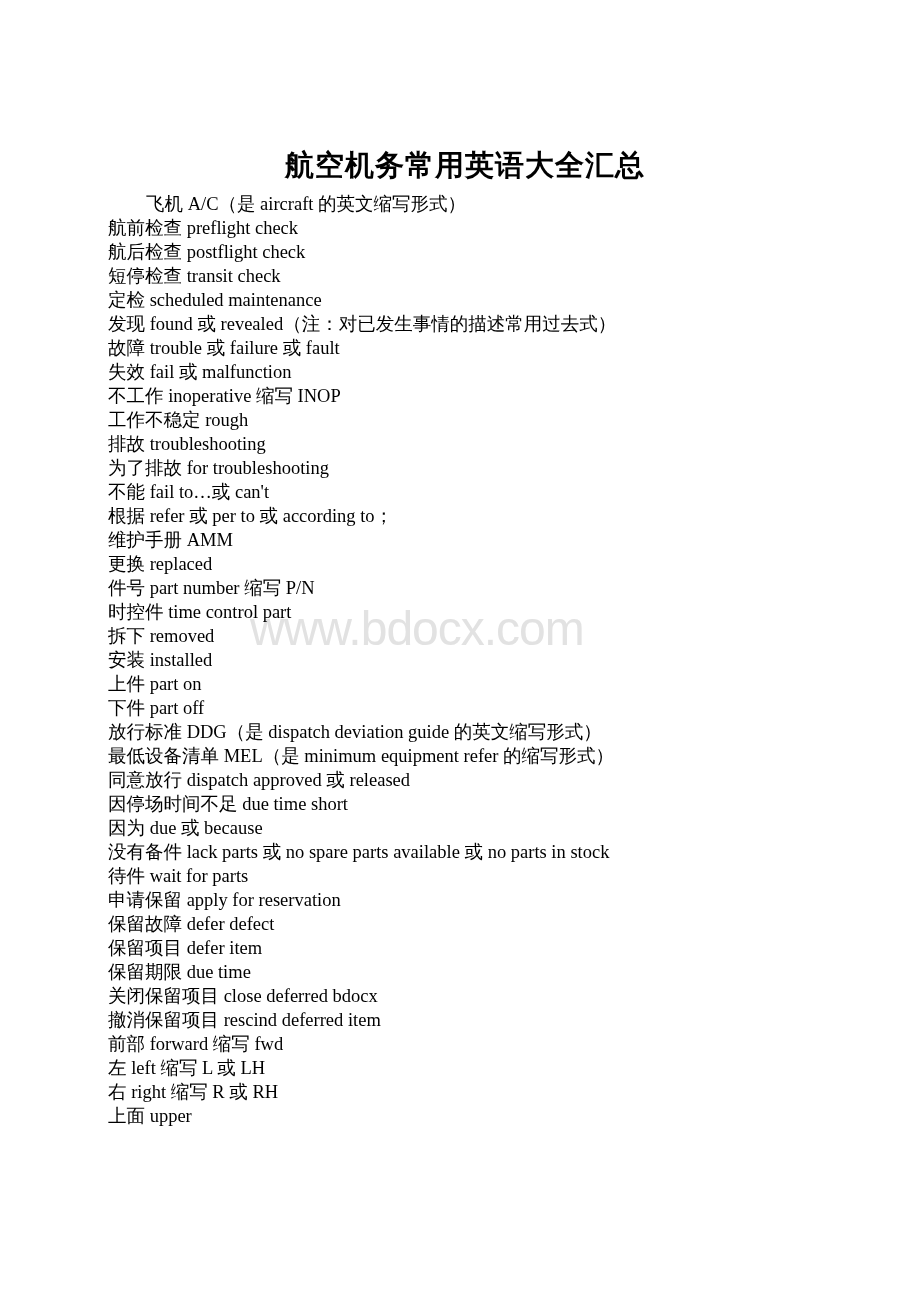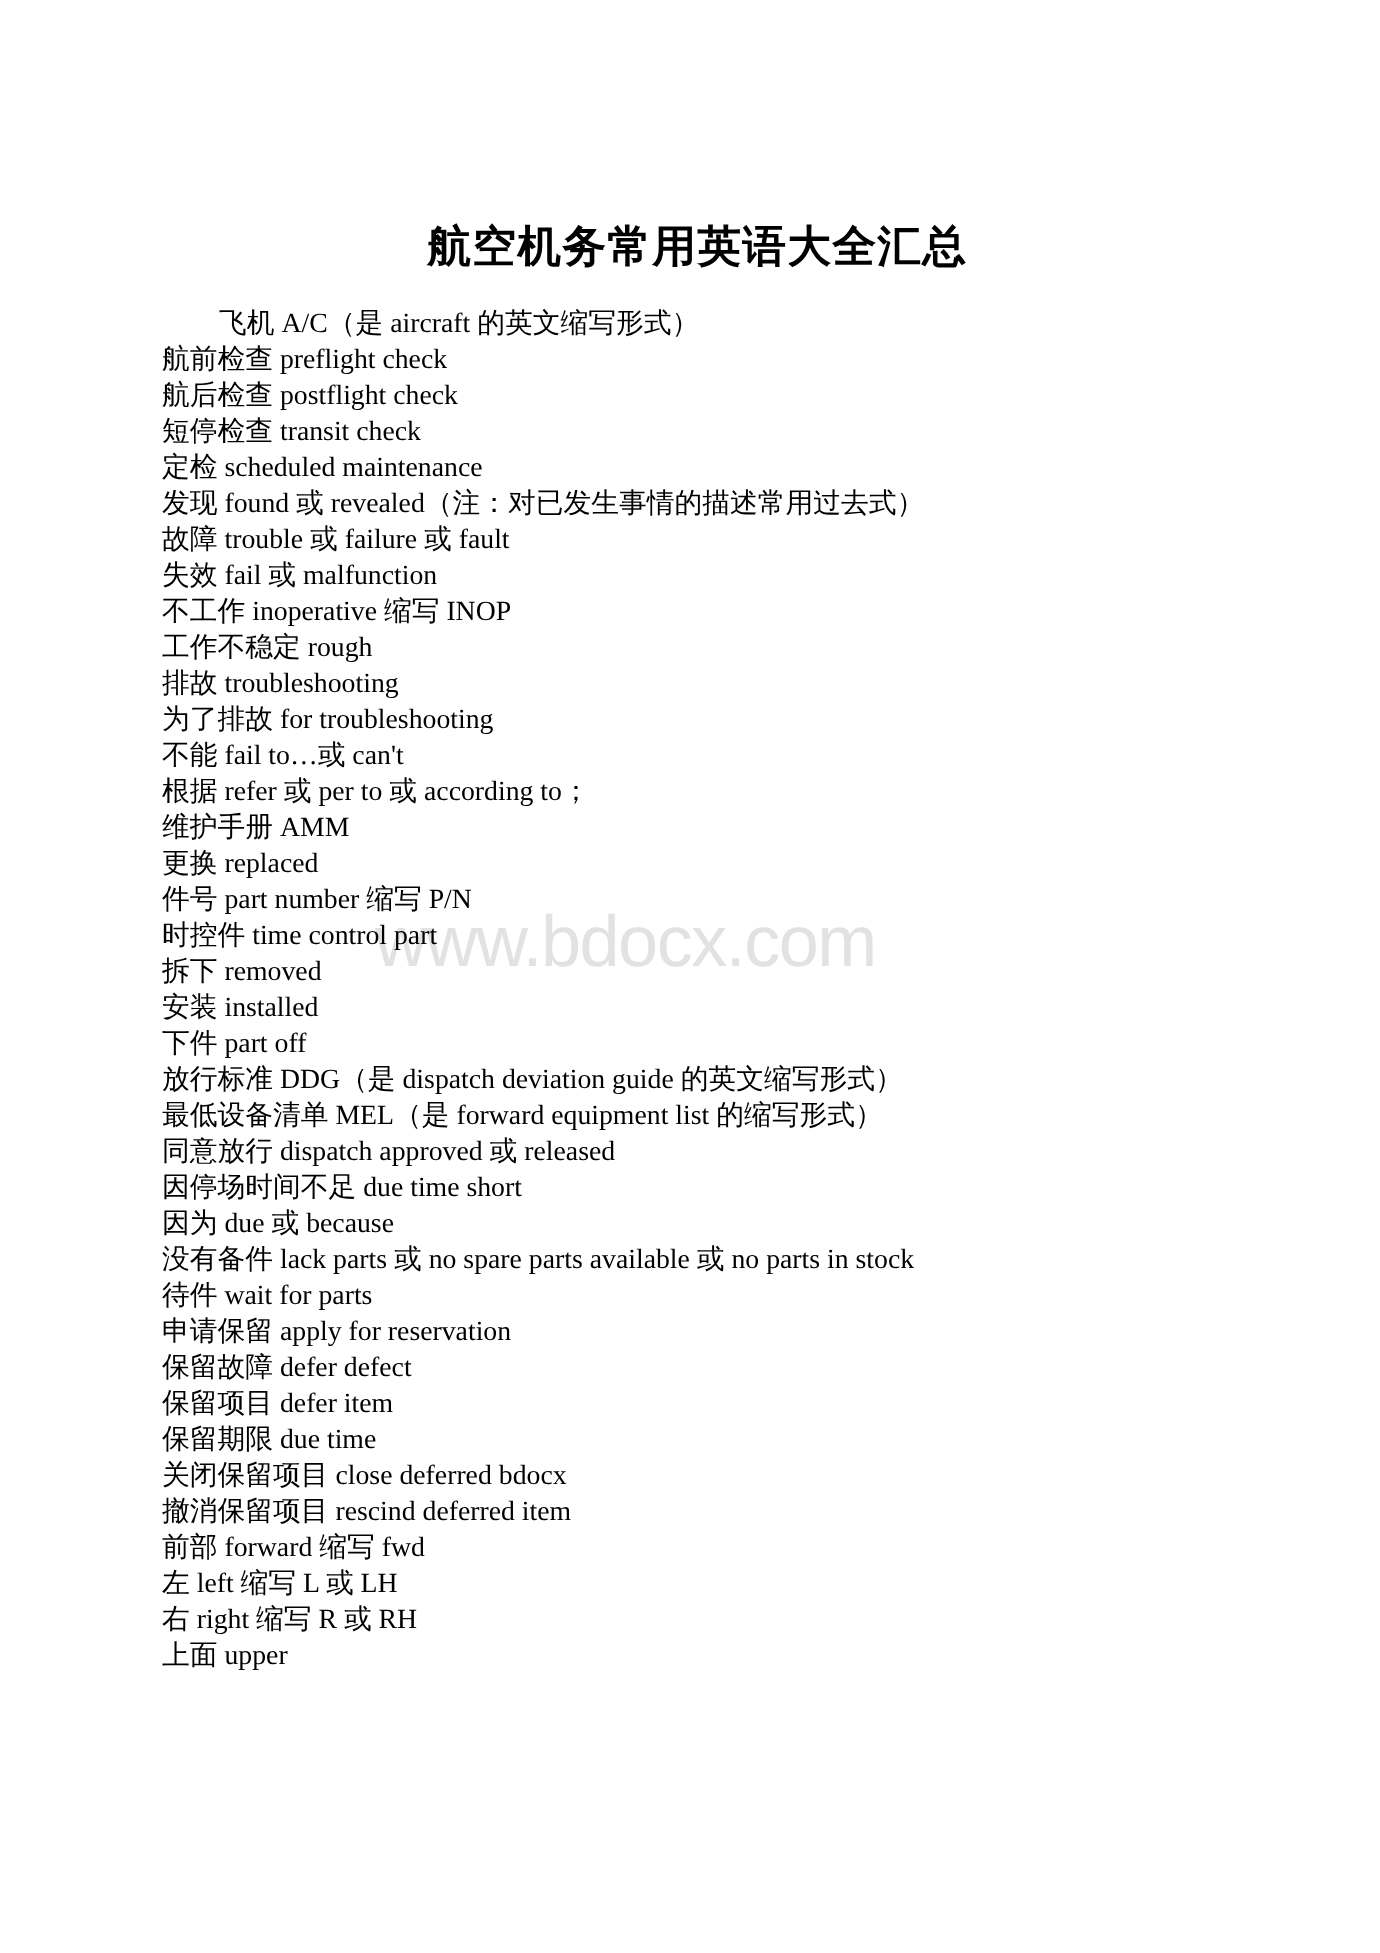--- a/index.html
+++ b/index.html
@@ -62,21 +62,21 @@
     font-size: 29px;
     font-weight: bold;
     line-height: 36px;
     letter-spacing: 1px;
     font-family: "Liberation Serif", "DejaVu Serif", serif;
   }
 
   #term-list {
     position: absolute;
     left: 108px;
-    top: 204px;
+    top: 192px;
     width: 790px;
     margin: 0;
     padding: 0;
     list-style: none;
   }
 
   #term-list li {
     font-size: 18.5px;
     line-height: 24px;
     white-space: nowrap;
@@ -113,23 +113,24 @@
         <li>排故   troubleshooting</li>
         <li>为了排故   for troubleshooting</li>
         <li>不能   fail to…或 can't</li>
         <li>根据   refer 或 per to 或 according to；</li>
         <li>维护手册   AMM</li>
         <li>更换   replaced</li>
         <li>件号   part number 缩写 P/N</li>
         <li>时控件   time control part</li>
         <li>拆下   removed</li>
         <li>安装   installed</li>
+        <li>上件   part on</li>
         <li>下件   part off</li>
         <li>放行标准   DDG（是 dispatch deviation guide 的英文缩写形式）</li>
-        <li>最低设备清单   MEL（是 forward equipment list 的缩写形式）</li>
+        <li>最低设备清单   MEL（是 minimum equipment refer 的缩写形式）</li>
         <li>同意放行   dispatch approved 或 released</li>
         <li>因停场时间不足   due time short</li>
         <li>因为   due 或 because</li>
         <li>没有备件   lack   parts 或 no spare parts available 或 no parts in stock</li>
         <li>待件   wait for parts</li>
         <li>申请保留   apply for reservation</li>
         <li>保留故障   defer defect</li>
         <li>保留项目   defer item</li>
         <li>保留期限   due time</li>
         <li>关闭保留项目   close deferred bdocx</li>

